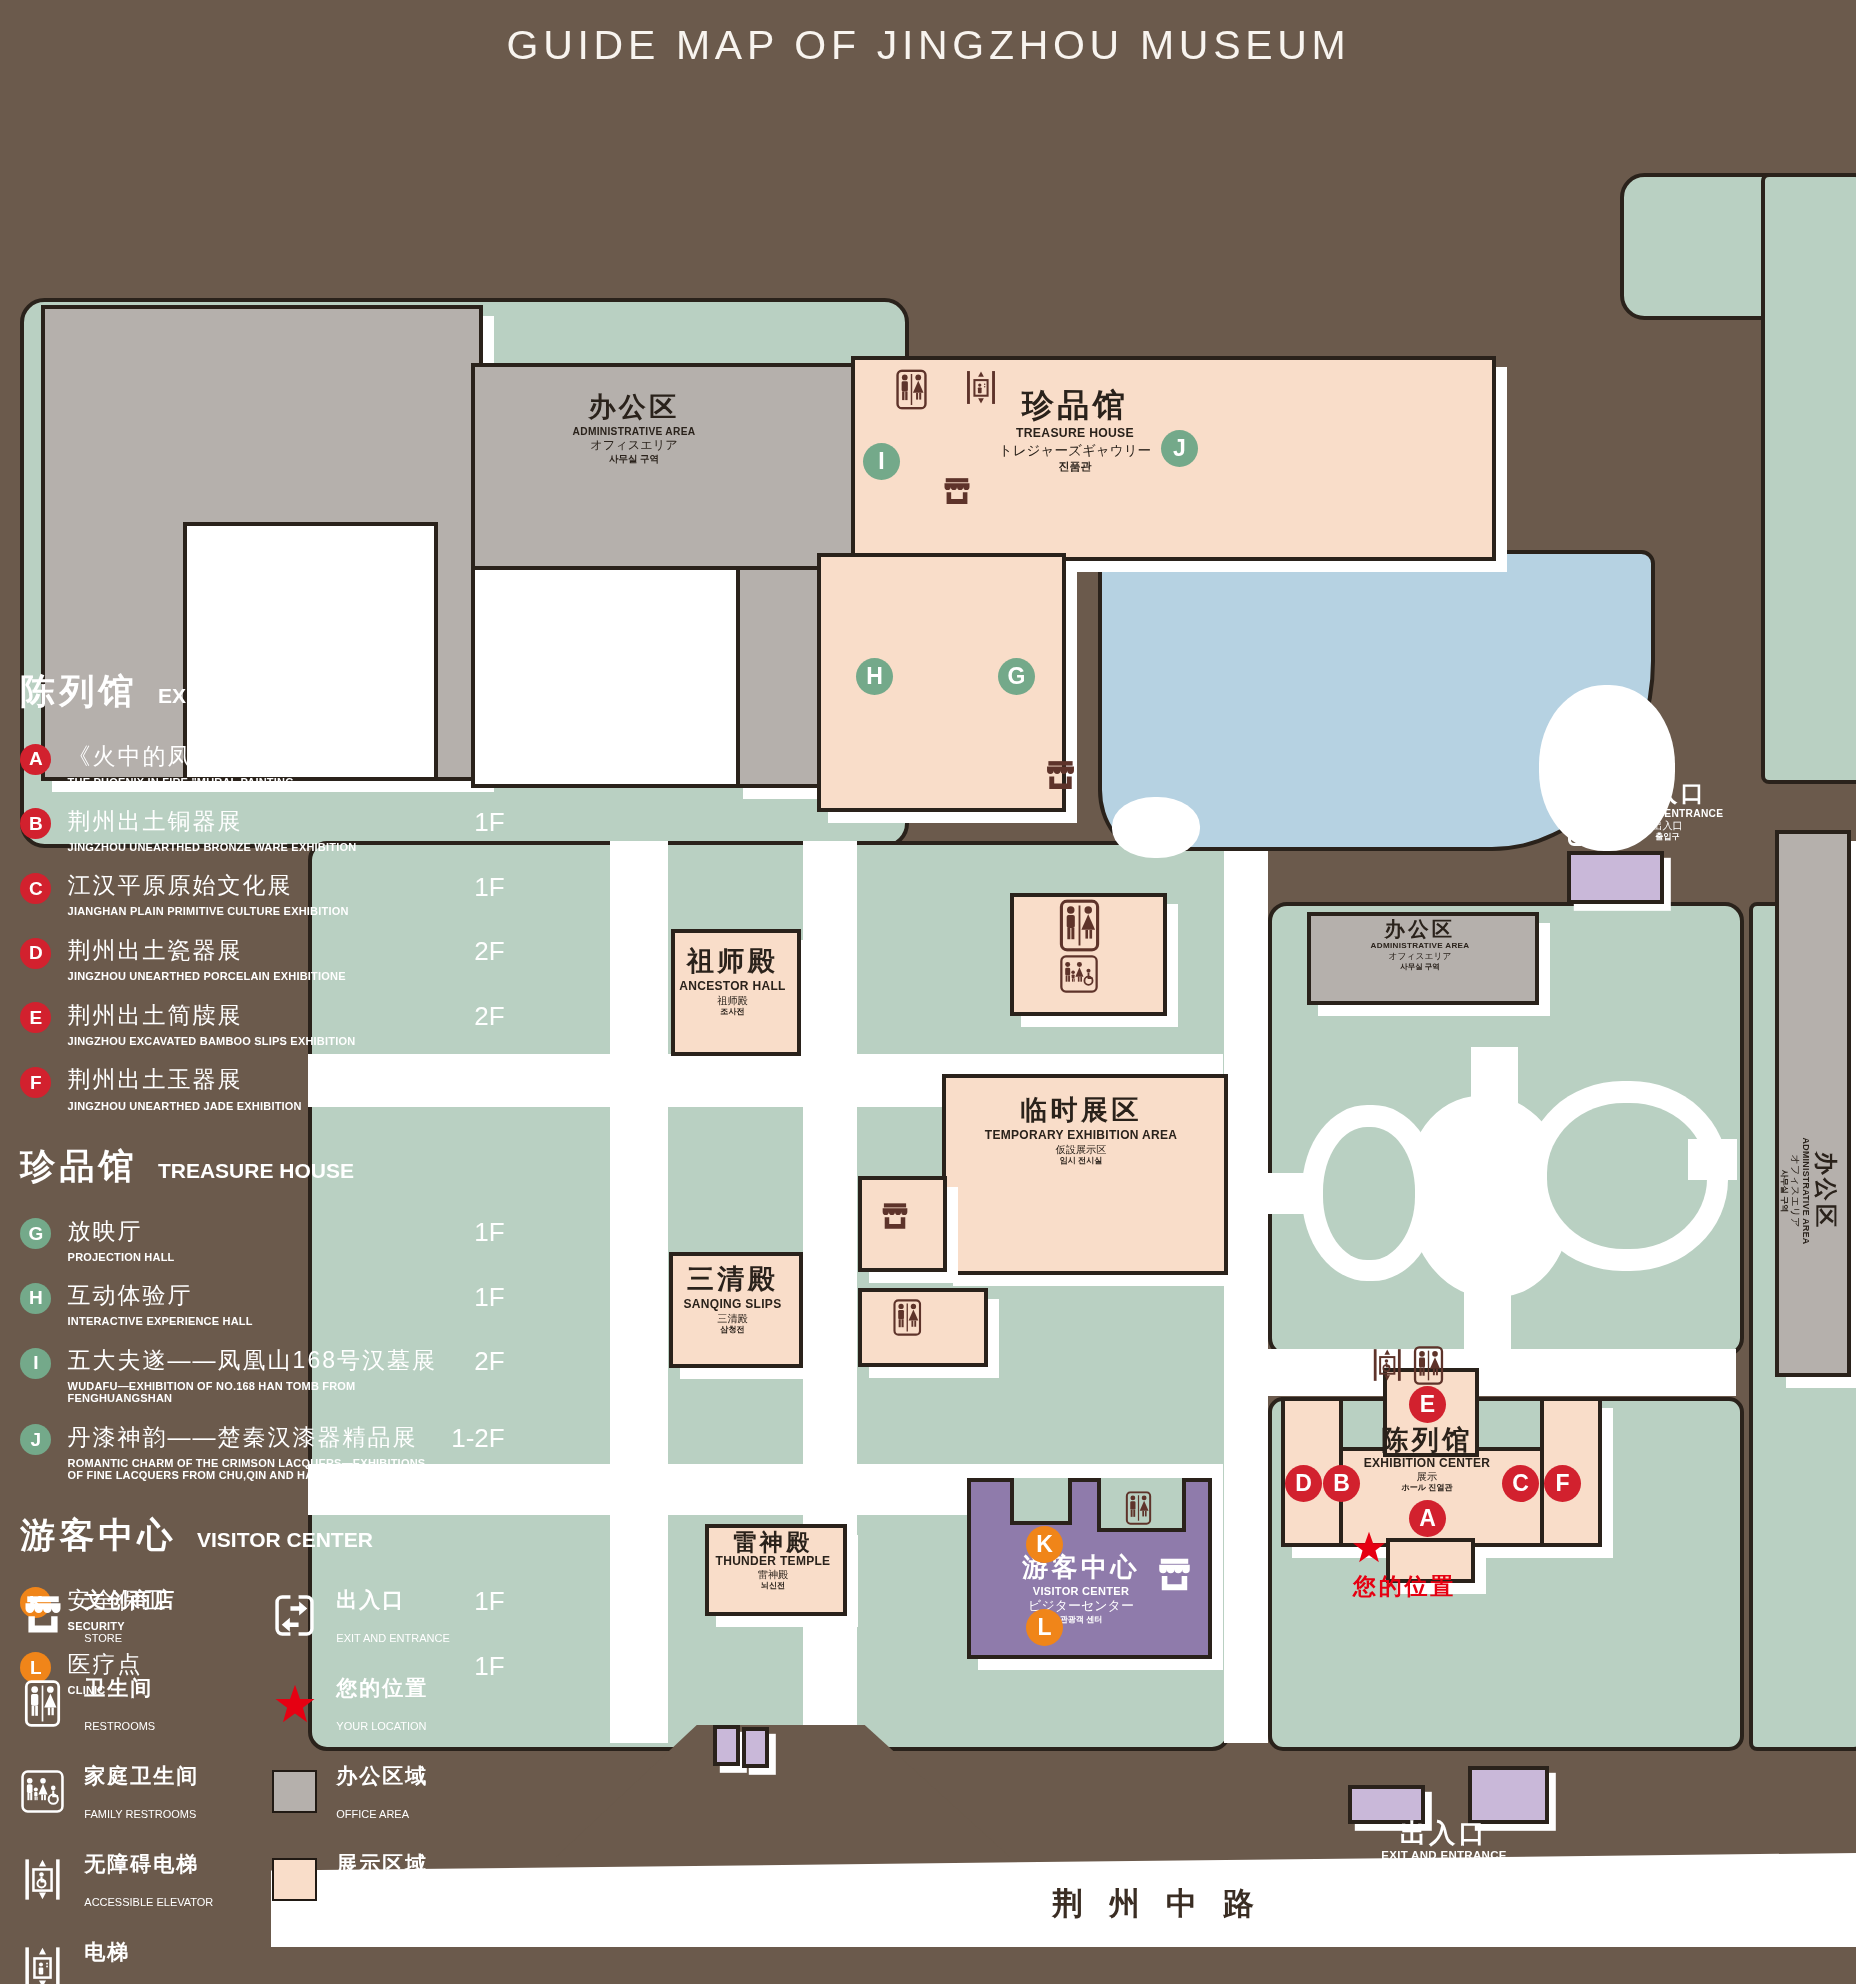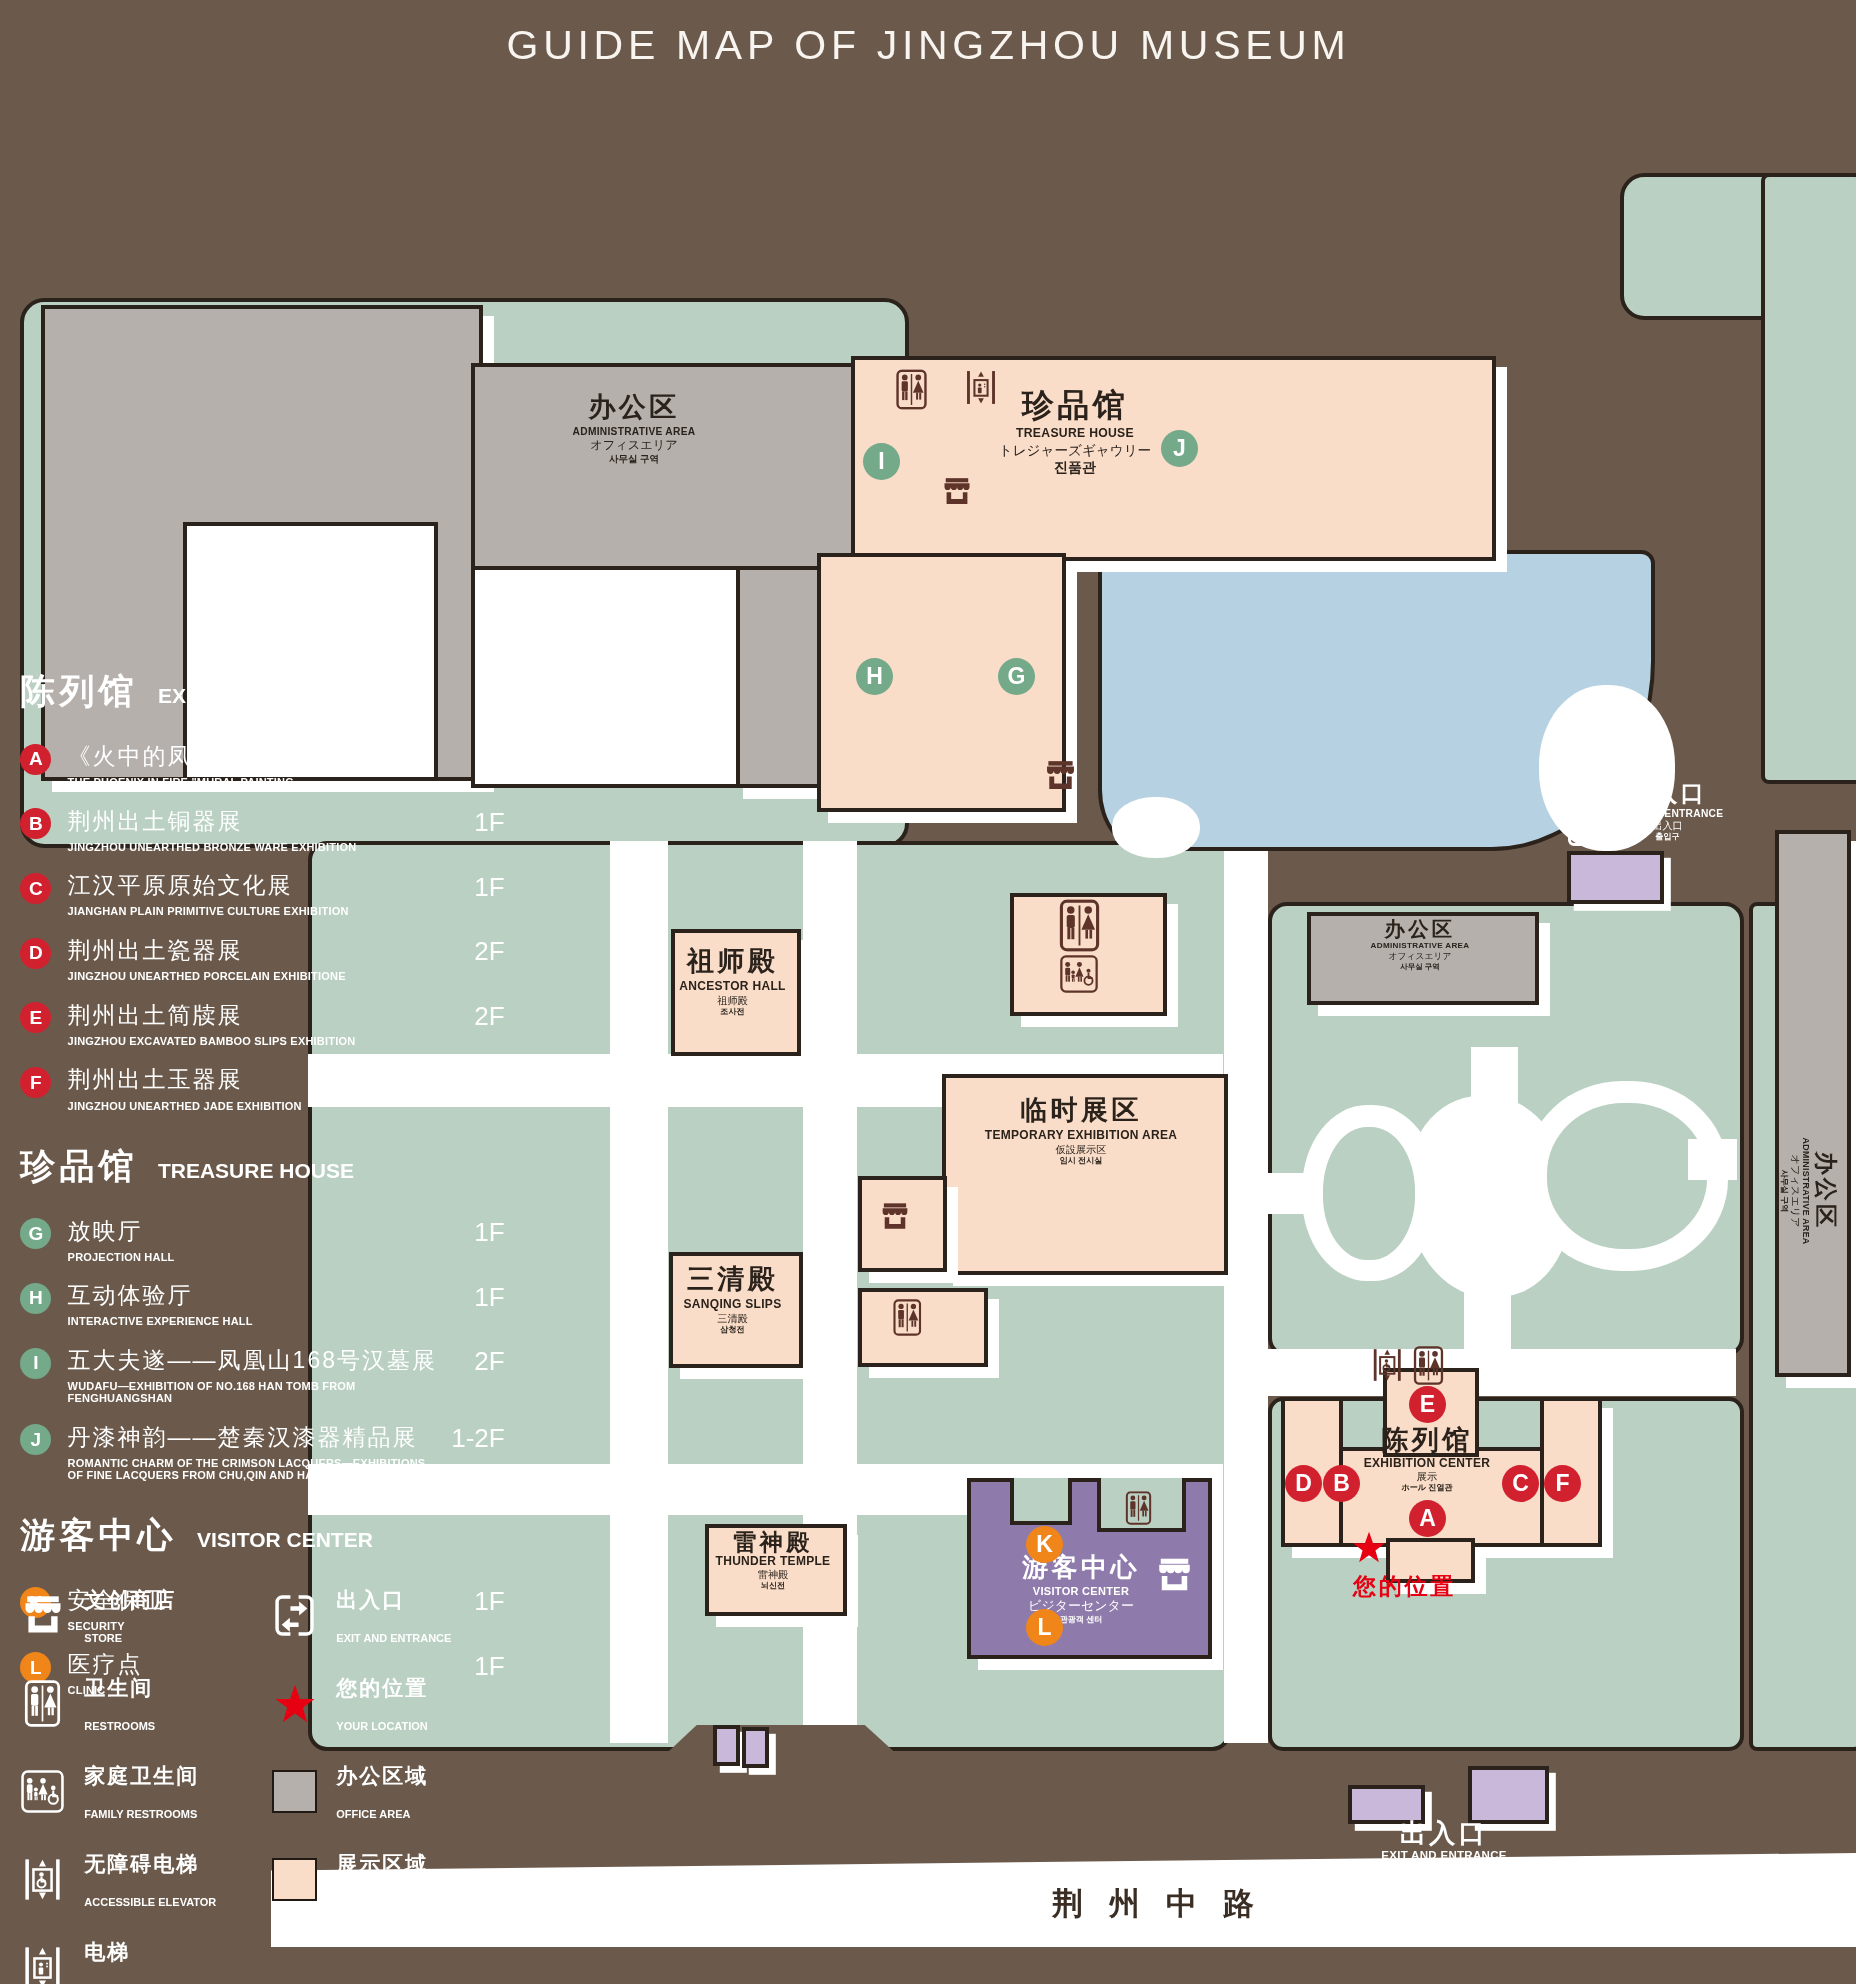--- a/index.html
+++ b/index.html
@@ -21,21 +21,21 @@
   .island{position:absolute;background:#B9D0C2;border-radius:48%;z-index:2}
   .trap{position:absolute;background:#6B5A4C;z-index:2}
   .road{position:absolute;background:#fff;clip-path:polygon(0 17.6px,100% 0,100% 100%,0 100%);z-index:1}
   
   .bl{position:absolute;text-align:center;color:#2A221B;line-height:1.28;z-index:4}
   .bl div{white-space:nowrap}
   .bl .cn{font-weight:bold;letter-spacing:3.4px}
   .bl .en{font-weight:bold;letter-spacing:0.3px}
   .bl .kr{font-weight:bold}
   .bl.light{color:#fff}
-  .bl-lg .cn{font-size:32px}.bl-lg .en{font-size:12.2px}.bl-lg .jp{font-size:13.6px}.bl-lg .kr{font-size:14px}
+  .bl-lg .cn{font-size:32px}.bl-lg .en{font-size:12.2px}.bl-lg .jp{font-size:13.6px}.bl-lg .kr{font-size:11px}
   .bl-md .cn{font-size:27px}.bl-md .en{font-size:10.2px}.bl-md .jp{font-size:12.2px}.bl-md .kr{font-size:9.5px}
   .bl-sm .cn{font-size:21px}.bl-sm .en{font-size:12px}.bl-sm .jp{font-size:10.2px}.bl-sm .kr{font-size:8.1px}
   
   .mk{position:absolute;width:37px;height:37px;border-radius:50%;color:#fff;font-weight:bold;font-size:23px;
       display:flex;align-items:center;justify-content:center;z-index:5;line-height:1}
   .mk.red{background:#D2212E}.mk.grn{background:#74A98A}.mk.org{background:#F08519}
   
   .ic{position:absolute;color:#5E332A;z-index:4}
   .ic.white{color:#fff}
   
@@ -53,21 +53,21 @@
          font-size:19px;font-weight:bold;color:#fff;margin-top:2.7px}
   .badge.red{background:#D2212E}.badge.grn{background:#74A98A}.badge.org{background:#F08519}
   .lg-cn{font-size:23px;letter-spacing:2px}
   .lg-en{font-size:11px;font-weight:bold;margin-top:4.1px;letter-spacing:0.2px}
   .lg-floor{position:absolute;right:17.6px;top:1.4px;font-size:26px}
   .symbols{position:absolute;left:20.3px;top:1586px;width:505px;color:#fff;z-index:6;
            display:grid;grid-template-columns:252px 1fr;row-gap:30px}
   .sym-cell{display:flex;align-items:center;gap:19px}
   .sym-ic{width:45px;height:45px;flex:none;color:#fff;display:flex;align-items:center;justify-content:center}
   .sym-cn{font-size:21px;font-weight:bold;letter-spacing:2px}
-  .sym-en{font-size:11px;font-weight:bold;margin-top:18px}
+  .sym-en{font-size:11px;font-weight:normal;margin-top:18px}
   .swatch{width:42px;height:39px;border:2px solid #211a14}
   .swatch.gray{background:#B5B0AC}.swatch.pink{background:#F9DDC9}
   .rot-label{transform:rotate(90deg)}
   .loc-text{position:absolute;color:#E60012;font-weight:bold;font-size:23px;letter-spacing:2.7px;z-index:5}
 </style>
 </head>
 <body>
 
 <svg width="0" height="0" style="position:absolute" aria-hidden="true">
   <defs>

